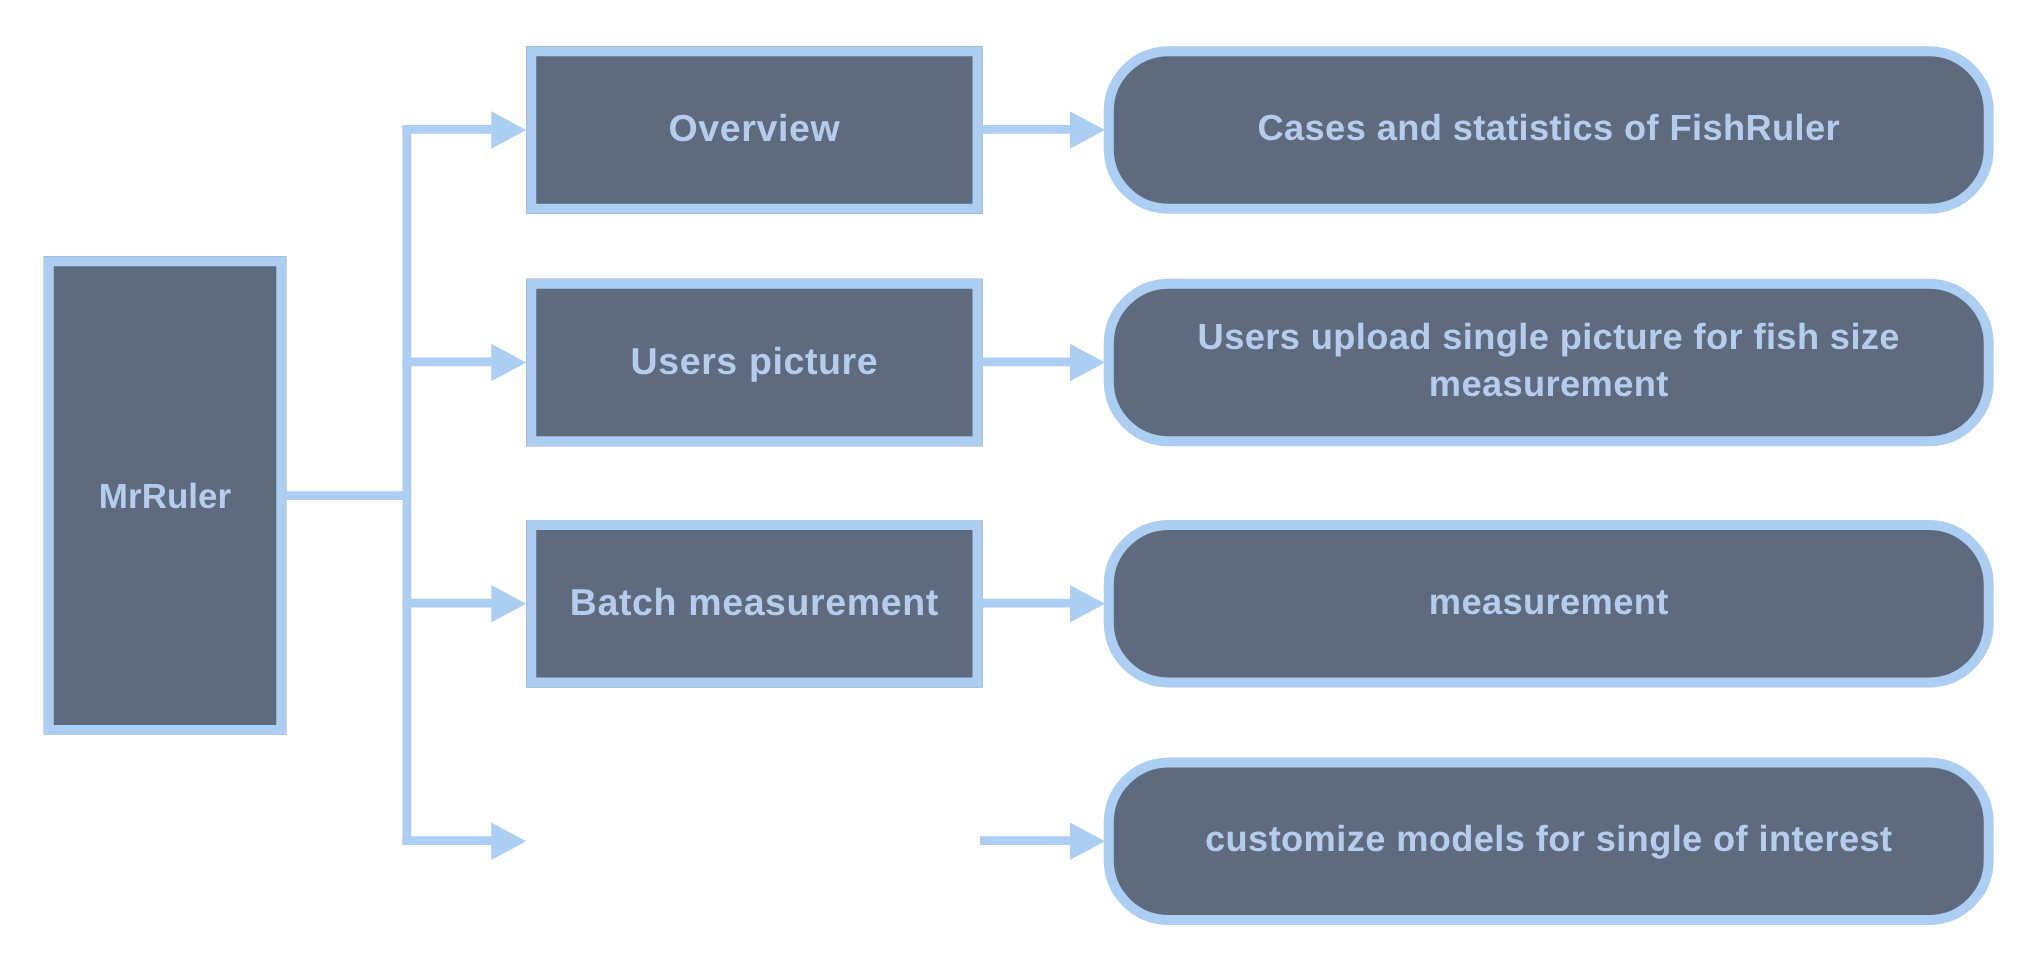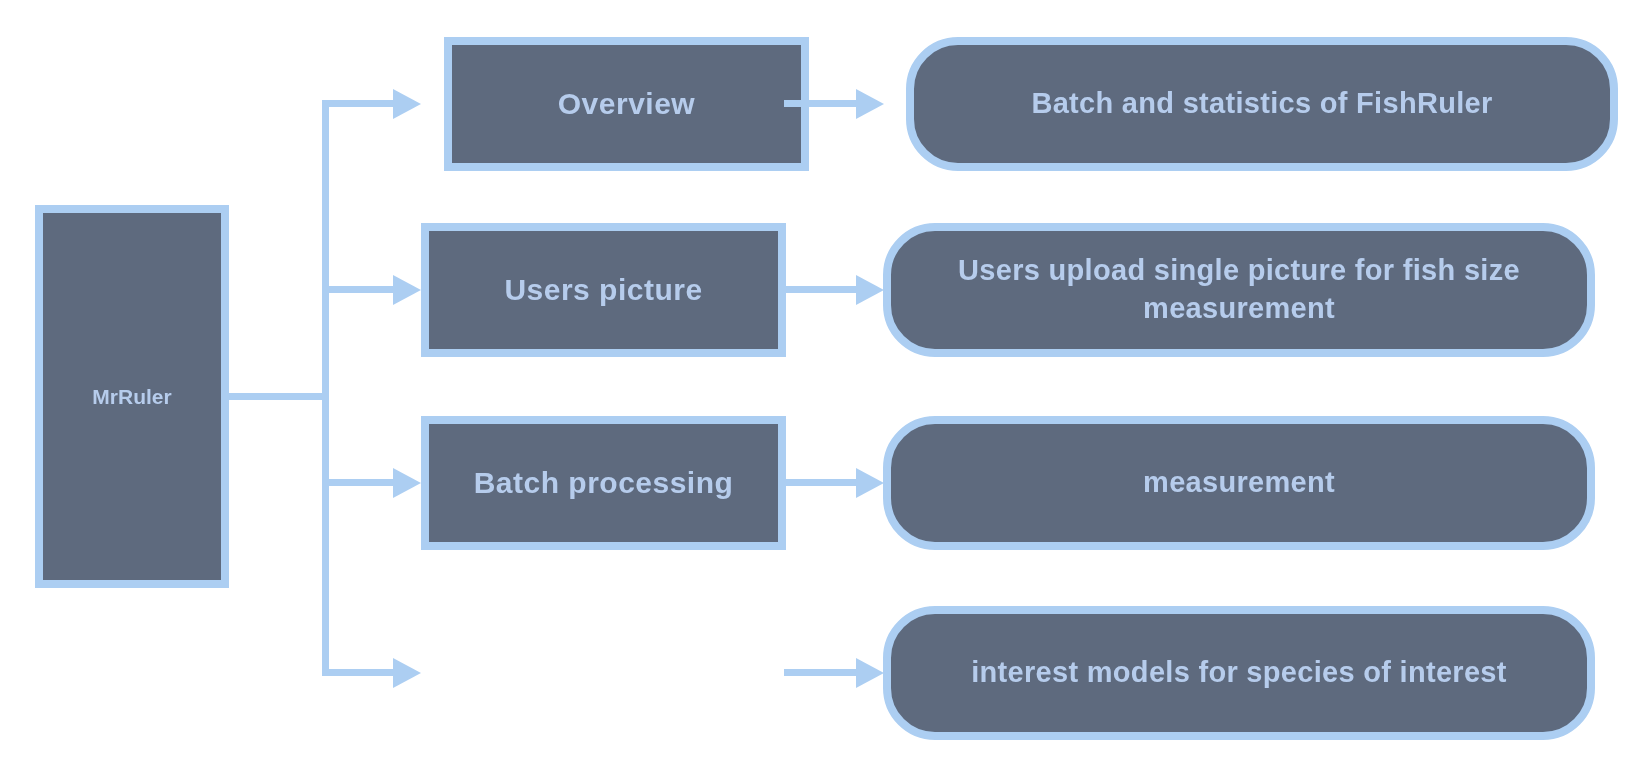--- a/index.html
+++ b/index.html
@@ -27,41 +27,41 @@
     flex-direction: column;
     align-items: center;
     justify-content: center;
     text-align: center;
   }
   .root-node {
     left: 35px;
     top: 205px;
     width: 194px;
     height: 383px;
-    font-size: 21px;
+    font-size: 28px;
   }
   .branch-node {
     left: 421px;
     width: 365px;
     height: 134px;
     font-size: 30px;
     letter-spacing: 0.5px;
   }
   .desc-node {
     left: 883px;
     width: 712px;
     height: 134px;
     border-radius: 52px;
     font-size: 29px;
     line-height: 1.3;
     letter-spacing: 0.3px;
     padding: 0 30px;
   }
   
-  .rt0 { top: 37px; margin-left: 23px; }
+  .rt0 { top: 37px; }
   .rt1 { top: 223px; }
   .rt2 { top: 416px; }
   .rt3 { top: 606px; }
   
   .hline, .vline {
     position: absolute;
     background: #ACCEF2;
   }
   .hline { height: 7px; }
   .vline { width: 7px; }
@@ -111,47 +111,47 @@
   <div class="vline trunk-line"></div>
 
   <div class="hline branch-line lt0"></div>
   <div class="arrowhead branch-arrow at0"></div>
   <div class="node branch-node rt0">
     <span class="label-line">Overview</span>
   </div>
   <div class="hline link-line lt0"></div>
   <div class="arrowhead link-arrow at0"></div>
   <div class="node desc-node rt0">
-    <div class="label-line">Batch and statistics of FishRuler</div>
+    <div class="label-line">Cases and statistics of FishRuler</div>
   </div>
 
   <div class="hline branch-line lt1"></div>
   <div class="arrowhead branch-arrow at1"></div>
   <div class="node branch-node rt1">
     <span class="label-line">Users picture</span>
   </div>
   <div class="hline link-line lt1"></div>
   <div class="arrowhead link-arrow at1"></div>
   <div class="node desc-node rt1">
     <div class="label-line">Users upload single picture for fish size</div>
     <div class="label-line">measurement</div>
   </div>
 
   <div class="hline branch-line lt2"></div>
   <div class="arrowhead branch-arrow at2"></div>
   <div class="node branch-node rt2">
-    <span class="label-line">Batch processing</span>
+    <span class="label-line">Batch measurement</span>
   </div>
   <div class="hline link-line lt2"></div>
   <div class="arrowhead link-arrow at2"></div>
   <div class="node desc-node rt2">
     <div class="label-line">measurement</div>
   </div>
 
   <div class="hline branch-line lt3"></div>
   <div class="arrowhead branch-arrow at3"></div>
   <div class="hline link-line lt3"></div>
   <div class="arrowhead link-arrow at3"></div>
   <div class="node desc-node rt3">
-    <div class="label-line">interest models for species of interest</div>
+    <div class="label-line">customize models for single of interest</div>
   </div>
 
 </div>
 
 </body></html>

